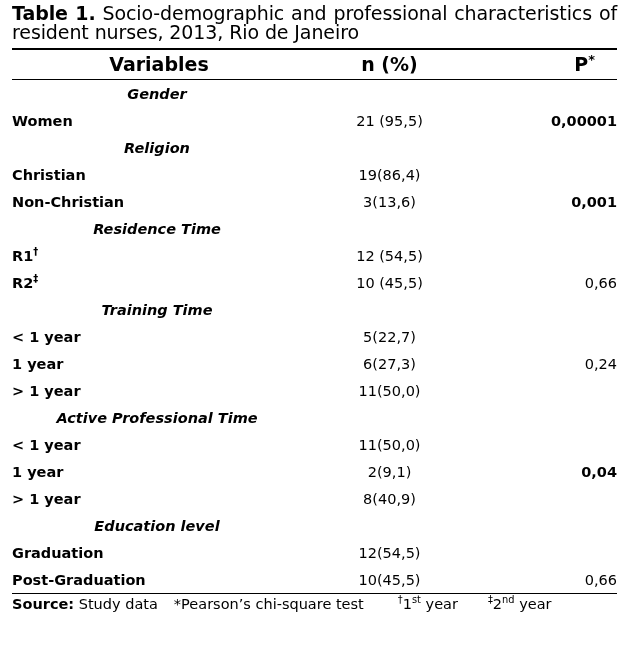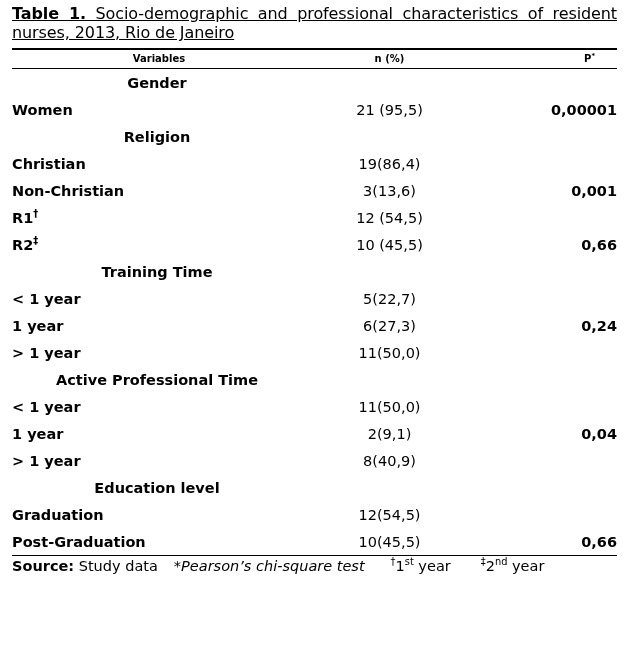--- a/index.html
+++ b/index.html
@@ -17,46 +17,45 @@
   .table-figure {
     position: relative;
     width: 629px;
     height: 645px;
     box-sizing: border-box;
     padding: 4px 12px 0 12px;
   }
 
   
   .caption {
-    font-size: 16px;
+    font-size: 19px;
     line-height: 19px;
     text-align: justify;
     text-align-last: left;
     margin: 0 0 6px 0;
     letter-spacing: -0.1px;
-    text-decoration: underline;
   }
   .caption .caption-label {
     font-weight: bold;
   }
 
   
   table.data-table {
     width: 605px;
     border-collapse: collapse;
     table-layout: fixed;
     font-size: 14.5px;
   }
   table.data-table col.c-var   { width: 290px; }
   table.data-table col.c-n     { width: 175px; }
   table.data-table col.c-p     { width: 140px; }
 
   thead th {
     font-weight: bold;
-    font-size: 10px;
+    font-size: 19px;
     padding: 3px 0 4px 0;
     border-top: 2.2px solid #000;
     border-bottom: 1.6px solid #000;
   }
   thead th.h-var { text-align: center; padding-left: 4px; }
   thead th.h-n   { text-align: center; }
   thead th.h-p   { text-align: right; padding-right: 22px; }
 
   sup {
     font-size: 0.68em;
@@ -70,55 +69,56 @@
   }
   tr.section-row td {
     text-align: center;
     font-weight: bold;
     padding: 6px 0 5px 0;
   }
   tr.section-row td .section-inner {
     display: block;
     width: 290px;
     text-align: center;
+    font-style: italic;
   }
   tr.data-row td {
     padding: 6px 0 5px 0;
   }
   td.cell-var {
     font-weight: bold;
     text-align: left;
     padding-left: 1px;
   }
   td.cell-n {
     text-align: center;
     font-weight: normal;
   }
   td.cell-p {
     text-align: right;
     padding-right: 2px;
-    font-weight: bold;
+    font-weight: normal;
   }
   td.cell-p.is-bold { font-weight: bold; }
 
   
   .table-footer {
     width: 605px;
     border-top: 1.6px solid #000;
     padding-top: 2px;
     margin-top: 0;
     font-size: 14.5px;
     white-space: nowrap;
   }
   .table-footer .fn {
     display: inline-block;
   }
   .table-footer .fn-source  { margin-right: 16px; }
-  .table-footer .fn-pearson { margin-right: 26px; font-style: italic; }
-  .table-footer .fn-r1      { margin-right: 30px; }
+  .table-footer .fn-pearson { margin-right: 18px; }
+  .table-footer .fn-r1      { margin-right: 30px; margin-left: 16px; }
   .table-footer .src-label  { font-weight: bold; text-align: center; }
 </style>
 </head>
 <body>
 
 <div class="table-figure">
 
   <p class="caption">
     <span class="caption-label">Table 1.</span><span> Socio-demographic and professional characteristics of resident nurses, 2013, Rio de Janeiro</span>
   </p>
@@ -155,20 +155,25 @@
         <tr class="data-row">
           <td class="cell-var"><span>Christian</span></td>
           <td class="cell-n">19(86,4)</td>
           <td class="cell-p"></td>
         </tr>
         <tr class="data-row">
           <td class="cell-var"><span>Non-Christian</span></td>
           <td class="cell-n">3(13,6)</td>
           <td class="cell-p is-bold">0,001</td>
         </tr>
+        <tr class="section-row">
+          <td colspan="3">
+            <span class="section-inner">Residence Time</span>
+          </td>
+        </tr>
         <tr class="data-row">
           <td class="cell-var"><span>R1</span><sup>†</sup></td>
           <td class="cell-n">12 (54,5)</td>
           <td class="cell-p"></td>
         </tr>
         <tr class="data-row">
           <td class="cell-var"><span>R2</span><sup>‡</sup></td>
           <td class="cell-n">10 (45,5)</td>
           <td class="cell-p">0,66</td>
         </tr>

